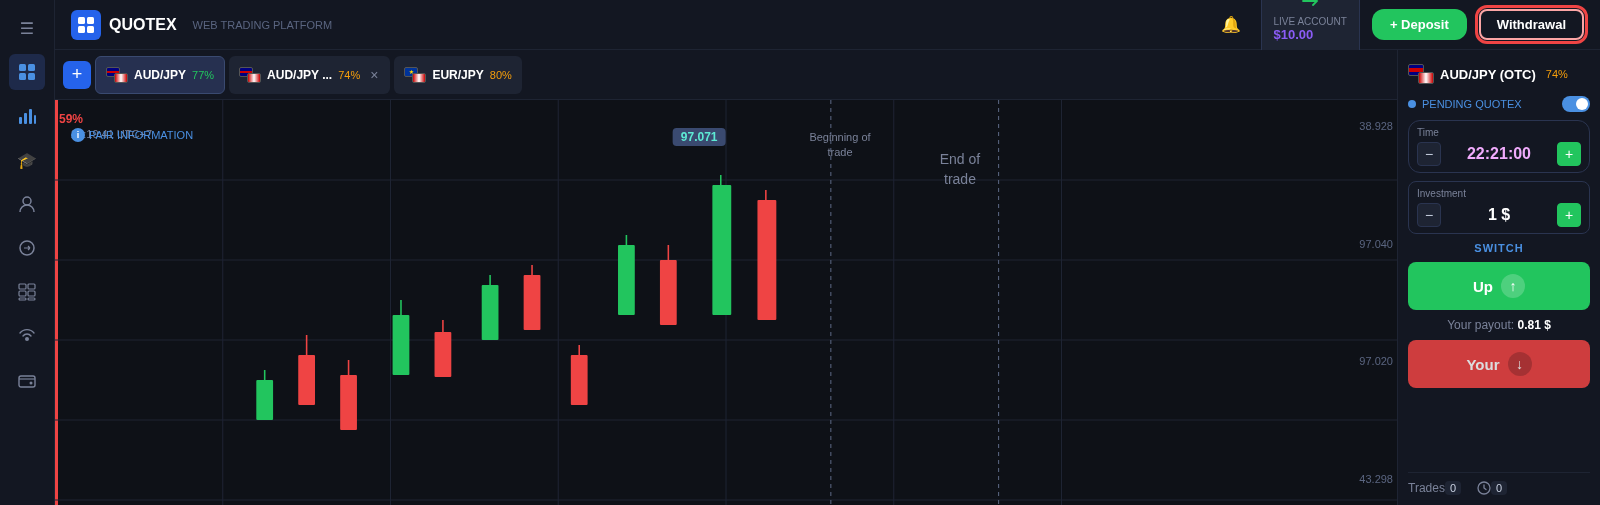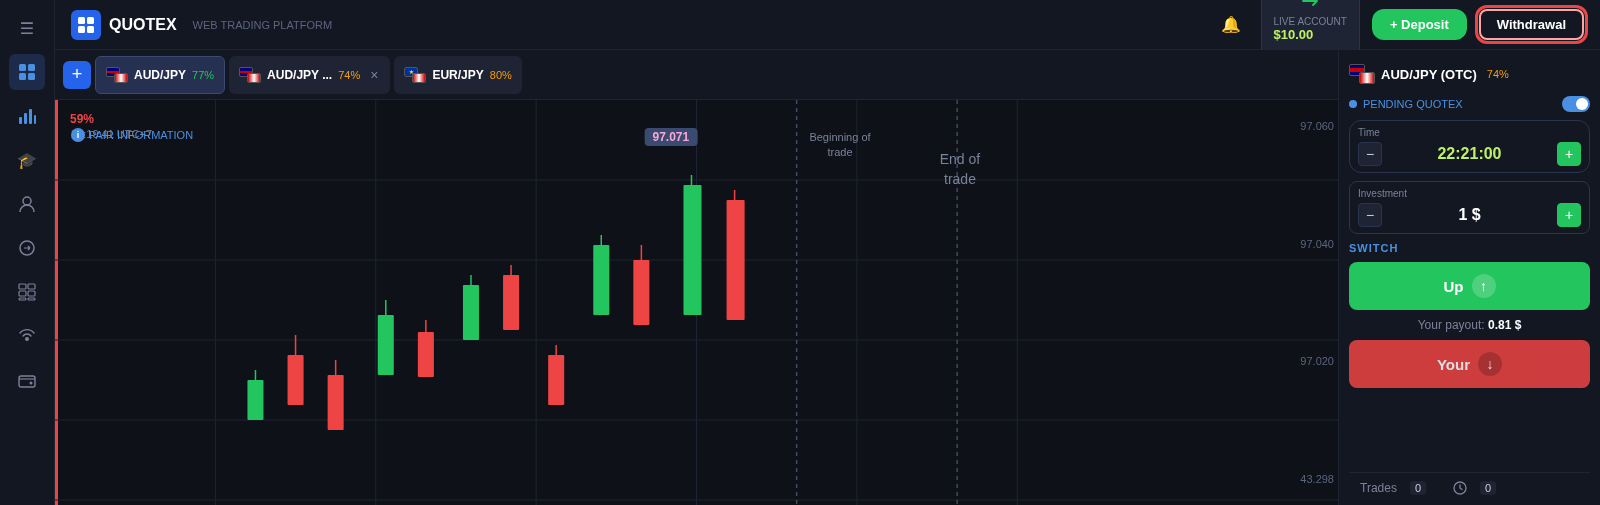--- a/index.html
+++ b/index.html
@@ -111,21 +111,21 @@
       background: #1e2433;
       border: 1px solid #2a3450;
       border-radius: 8px;
       padding: 6px 12px;
       cursor: pointer;
       font-size: 12px;
       color: #c8d0e0;
       flex-direction: column;
     }
     .account-label { font-size: 10px; color: #7a8299; }
-    .account-amount { font-size: 13px; font-weight: 600; color: #bef264; }
+    .account-amount { font-size: 13px; font-weight: 600; color: #8b5cf6; }
     .deposit-btn {
       background: #22c55e;
       border: none;
       border-radius: 12px;
       padding: 8px 18px;
       color: #fff;
       font-size: 13px;
       font-weight: 600;
       cursor: pointer;
     }
@@ -280,21 +280,21 @@
       font-size: 12px;
       font-weight: 700;
       color: #ef4444;
     }
     .price-label-box {
       position: absolute;
       background: #3a4a70;
       border-radius: 4px;
       padding: 2px 8px;
       font-size: 12px;
-      color: #f9a8d4;
+      color: #5eead4;
       font-weight: 600;
     }
     .beginning-of-trade {
       position: absolute;
       font-size: 11px;
       color: #7a8299;
       text-align: center;
       line-height: 1.4;
     }
     .end-of-trade {
@@ -318,21 +318,21 @@
       padding: 20px 4px;
     }
     .price-tick {
       font-size: 11px;
       color: #5a6580;
       text-align: right;
     }
 
     
     .right-panel {
-      width: 262px;
+      width: 203px;
       background: #131722;
       border-left: 1px solid #1e2433;
       display: flex;
       flex-direction: column;
       flex-shrink: 0;
       padding: 10px;
       gap: 8px;
     }
 
     .pair-header {
@@ -422,35 +422,36 @@
       justify-content: center;
     }
     .ctrl-btn.plus {
       background: #22c55e;
       border-color: #22c55e;
       color: #fff;
     }
     .time-value {
       font-size: 16px;
       font-weight: 600;
-      color: #bef264;
+      color: #f0abfc;
     }
 
     .investment-section {
       border: 1px solid #2a3450;
       border-radius: 8px;
       padding: 6px 8px;
     }
     .investment-control {
       display: flex;
       align-items: center;
       justify-content: space-between;
     }
     .investment-value { font-size: 16px; font-weight: 600; color: #fff; }
     .switch-link {
+      text-align: center;
       font-size: 11px;
       color: #4a90e2;
       cursor: pointer;
       letter-spacing: 1px;
       font-weight: 600;
     }
 
     .up-btn {
       background: #22c55e;
       border: none;
@@ -513,25 +514,24 @@
     .bottom-tabs {
       margin-top: auto;
       border-top: 1px solid #1e2433;
       padding-top: 8px;
       display: flex;
       gap: 16px;
     }
     .bottom-tab {
       display: flex;
       align-items: center;
-      gap: 13px;
+      gap: 0;
       font-size: 12px;
       color: #7a8299;
       cursor: pointer;
-      margin-left: 11px;
     }
     .bottom-tab .badge {
       background: #1e2433;
       border-radius: 4px;
       padding: 1px 5px;
       font-size: 11px;
       color: #c8d0e0;
     }
 
     
@@ -682,21 +682,21 @@
           </div>
           <span class="symbol-name">EUR/JPY</span>
           <span class="symbol-pct-orange">80%</span>
         </div>
       </div>
 
       <div class="chart-canvas">
 
         <div class="red-line"></div>
 
-        <div class="percent-badge" style="top:12px; left:15px;">59%</div>
+        <div class="percent-badge" style="top:12px; left:4px;">59%</div>
 
         <div class="chart-time-label" style="top: 28px;">22:19:41 UTC+7</div>
 
         <div class="pair-info-badge">
           <div class="pair-info-icon">i</div>
           <span>PAIR INFORMATION</span>
         </div>
 
         <svg class="chart-svg" viewBox="0 0 1280 405" preserveAspectRatio="none">
 
@@ -761,21 +761,21 @@
           <span>Beginning
 of trade</span>
         </div>
 
         <div class="end-of-trade" style="top: 50px; left: 870px; width: 70px;">
           <span>End
 of trade</span>
         </div>
 
         <div class="price-axis">
-          <span class="price-tick">97.060</span>
+          <span class="price-tick">38.928</span>
           <span class="price-tick">97.040</span>
           <span class="price-tick">97.020</span>
           <span class="price-tick">43.298</span>
         </div>
 
       </div>
     </div>
 
     <div class="right-panel">
 

